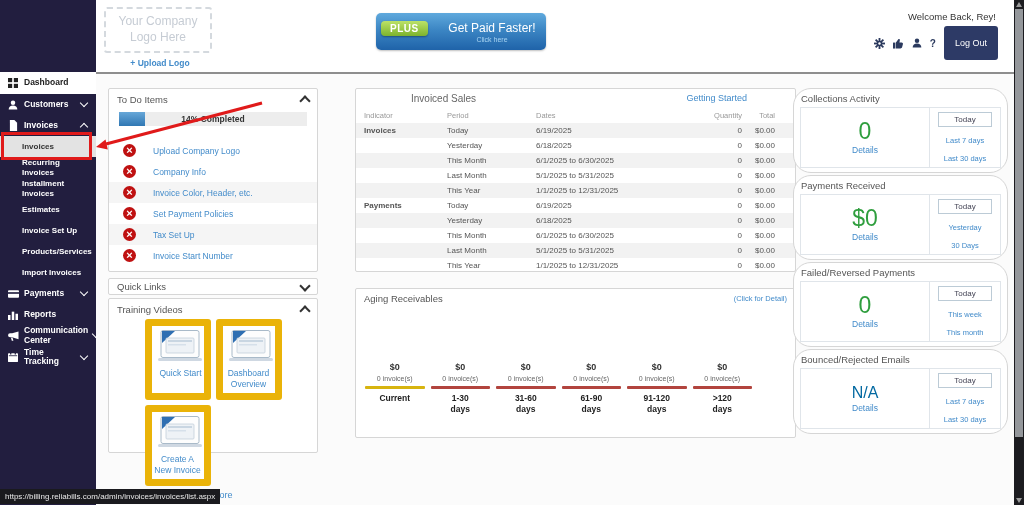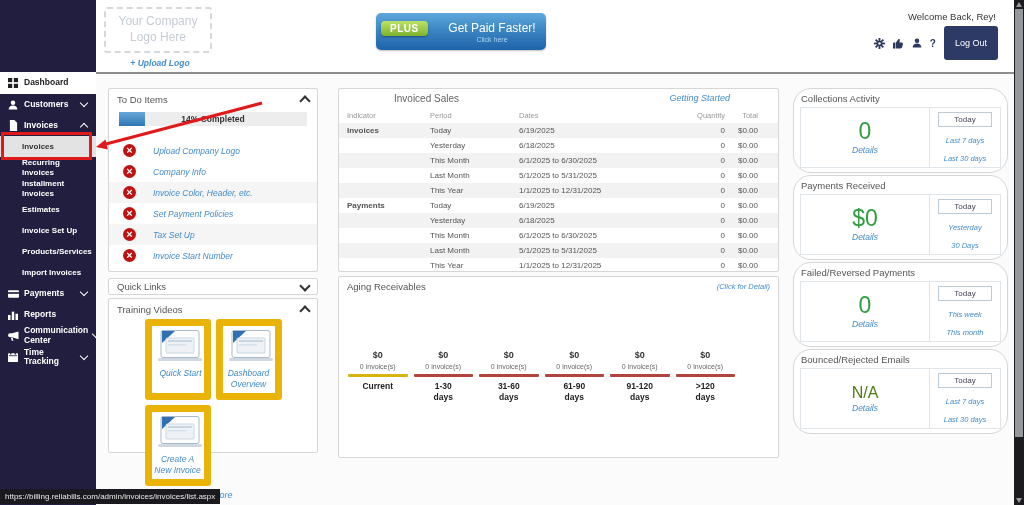--- a/index.html
+++ b/index.html
@@ -1,18 +1,18 @@
 <!DOCTYPE html>
 <html><head>
 <meta charset="utf-8">
 <style>
   html,body{margin:0;padding:0;}
   .app{position:relative;width:1024px;height:505px;font-family:"Liberation Sans",sans-serif;background:#fff;overflow:hidden;}
   a{text-decoration:none;}
-  .link{color:#428bca;cursor:pointer;font-style:italic;}
+  .link{color:#428bca;cursor:pointer;}
 
   
   .sidebar{position:absolute;left:0;top:0;width:96px;height:505px;background:#221e3f;color:#fff;z-index:5;}
   .sb-nav{position:absolute;top:72px;left:0;right:0;}
   .sb-item{display:flex;align-items:center;gap:5px;min-height:21px;padding:1px 4px 1px 7px;font-size:8.5px;font-weight:bold;cursor:pointer;line-height:1.15;box-sizing:border-box;}
   .sb-item .sb-ic{display:flex;width:12px;justify-content:center;flex:none;}
   .sb-item .chev{margin-left:auto;margin-right:5px;flex:none;}
   .sb-item.active{background:#fff;color:#222;min-height:22px;}
   .sb-item.sub{padding-left:22px;font-size:8px;}
   .sb-item.sub.selected{background:#e3e3e3;color:#333;}
@@ -55,46 +55,46 @@
   .xcirc{width:13px;height:13px;border-radius:50%;background:#bf1111;color:#fff;font-size:11px;font-weight:bold;display:flex;align-items:center;justify-content:center;line-height:1;flex:none;}
   .todo-row .link{font-size:8.5px;}
   .ql-panel{margin-top:6px;height:17px;display:flex;align-items:center;justify-content:space-between;padding:0 8px;font-size:9.5px;color:#555;}
   .tv-panel{margin-top:3px;height:155px;}
   .tv-grid{display:grid;grid-template-columns:66px 66px;gap:5px;justify-content:center;margin-top:2px;}
   .video-card{border:7px solid #eab308;border-radius:3px;display:flex;flex-direction:column;align-items:flex-end;padding:4px 2px 3px;cursor:pointer;background:#fff;}
   .v-lbl{font-size:8.5px;text-align:center;line-height:1.3;margin-top:2px;}
   .see-more{display:block;text-align:center;font-size:9px;margin-top:4px;}
 
   
-  .col-mid{position:absolute;left:242px;top:14px;width:441px;}
+  .col-mid{position:absolute;left:259px;top:14px;width:441px;}
   .is-panel{height:184px;}
   .is-head{display:flex;justify-content:space-between;padding:4px 48px 3px 55px;font-size:10px;color:#666;}
   .is-cols,.is-row{display:grid;grid-template-columns:83px 89px 150px 56px 1fr;align-items:center;padding:0 20px 0 8px;}
   .is-cols{height:16px;font-size:7.5px;color:#999;}
   .is-cols .qh,.is-row .qty{text-align:right;}
   .is-cols .th,.is-row .tot{text-align:right;}
   .is-row{height:15px;font-size:8px;color:#555;}
   .is-row:nth-child(odd){background:#f2f2f2;}
   .is-row .ind{font-weight:bold;}
-  .aging-panel{margin-top:4px;height:182px;}
+  .aging-panel{margin-top:16px;height:150px;}
   .ag-link{font-size:7.5px;}
   .buckets{display:flex;margin:56px 40px 0 6px;}
   .bucket{flex:1;text-align:center;}
   .b-amt{font-size:9px;font-weight:bold;color:#333;}
   .b-cnt{font-size:7px;color:#666;margin-top:3px;}
   .b-bar{height:3px;margin:4px 3px 0;border-radius:1px;}
   .b-lbl{font-size:8.5px;font-weight:bold;color:#222;margin-top:4px;white-space:pre-line;line-height:1.35;}
 
   
   .col-right{position:absolute;left:697px;top:14px;width:215px;display:flex;flex-direction:column;gap:2px;}
   .stat{height:85px;border-radius:18px;}
   .stat-title{padding:4px 7px 2px;font-size:9.5px;color:#555;}
   .stat-box{display:flex;margin:1px 6px 0;border:1px solid #e0e5ea;height:59px;background:#fff;}
   .stat-left{flex:1;display:flex;flex-direction:column;align-items:center;justify-content:center;gap:2px;}
-  .stat-value{font-size:23px;color:#4d7c0f;line-height:1;}
+  .stat-value{font-size:23px;color:#0369a1;line-height:1;}
   .stat-value.green{color:#2f9e3e;}
   .stat-value.na{font-size:16px;}
   .det{font-size:8.5px;}
   .stat-right{width:62px;border-left:1px solid #e0e5ea;display:flex;flex-direction:column;align-items:center;justify-content:space-between;padding:4px 4px;box-sizing:content-box;}
   .today-btn{border:1px solid #bccbd6;font-size:8px;color:#445;padding:2px 0;width:52px;text-align:center;background:#fff;cursor:pointer;}
   .pd{font-size:7.5px;}
 
   
   .anno-box{position:absolute;left:1px;top:132px;width:91px;height:28px;border:3px solid #e01a1a;box-sizing:border-box;z-index:40;}
   .anno-arrow{position:absolute;left:90px;top:95px;width:185px;height:62px;z-index:40;pointer-events:none;}

